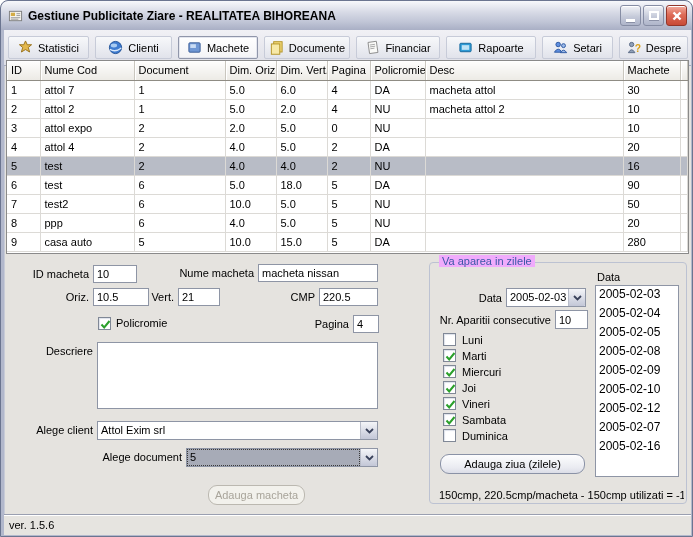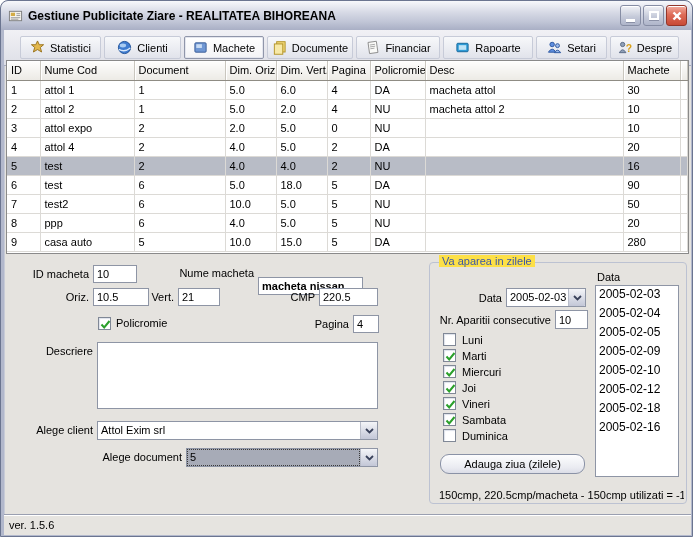--- a/index.html
+++ b/index.html
@@ -46,21 +46,21 @@
   .client {
     position:absolute; left:3px; top:29px; width:687px; height:505px;
     background:#E5E3DF;
     box-shadow:inset 1px 1px 0 #C8CCD8;
   }
   
   .tabbar {
     position:absolute; left:0; top:0; width:687px; height:36px;
     background:linear-gradient(#F1F1F5,#DEDFE7);
     border-bottom:1px solid #A6ABBE;
-    display:flex; align-items:center; padding-left:16px;
+    display:flex; align-items:center; padding-left:4px;justify-content:space-between;
   }
   .tab {
     height:23px; margin-right:3px; flex:none;
     display:flex; align-items:center; justify-content:center; gap:5px;
     border:1px solid #C7CBD8; border-radius:2px;
     background:linear-gradient(#F7F8FA,#E1E3EB);
   }
   .tab:nth-child(1){width:81px}.tab:nth-child(2){width:77px}
   .tab:nth-child(3){width:80px}.tab:nth-child(4){width:86px}
   .tab:nth-child(5){width:84px}.tab:nth-child(6){width:90px}
@@ -122,21 +122,21 @@
     font:11px "Liberation Sans", sans-serif;
     display:flex; align-items:center; justify-content:center;
   }
   .btn.disabled { border-color:#BBB8B0; background:#F2F1EC; color:#A8A49A; }
   
   .groupbox {
     position:absolute; left:425px; top:232px; width:258px; height:242px;
     border:1px solid #BCC2D2; border-radius:4px;
   }
   .gb-title {
-    position:absolute; left:9px; top:-8px; background:#fde047;
+    position:absolute; left:9px; top:-8px; background:#f0abfc;
     padding:0 3px; color:#3A57A7;
   }
   .listbox {
     position:absolute; left:165px; top:22px; width:84px; height:192px;
     border:1px solid #8E95A5; background:#fff; overflow:hidden; font-size:12px;
   }
   .date-item { height:19px; padding:1px 2px 0 3px; white-space:nowrap; }
   .days { position:absolute; left:13px; top:70px; display:flex;
     flex-direction:column; gap:3px; }
   .dayrow { height:13px; display:flex; align-items:center; gap:6px; }
@@ -292,21 +292,21 @@
               <th>Pagina</th>
               <th>Policromie</th>
               <th>Desc</th>
               <th>Machete</th>
               <th></th>
             </tr>
           </thead>
         <tbody id="tbody">
             <tr>
               <td>1</td>
-              <td>attol 1</td>
+              <td>attol 7</td>
               <td>1</td>
               <td>5.0</td>
               <td>6.0</td>
               <td>4</td>
               <td>DA</td>
               <td>macheta attol</td>
               <td>30</td>
               <td></td>
             </tr>
             <tr>
@@ -406,21 +406,21 @@
               <td></td>
             </tr>
           </tbody>
       </table>
     </div>
 
     <div class="flabel" style="left:15px;top:238px;width:70px">ID macheta</div>
     <input class="tin" style="left: 89px; top: 235px; width: 44px; height: 18px;" value="10">
 
     <div class="flabel" style="left:168px;top:237px;width:82px">Nume macheta</div>
-    <input class="tin" style="left: 254px; top: 247px; width: 105px; height: 18px; font-weight: bold;" value="macheta nissan">
+    <input class="tin" style="left: 254px; top: 234px; width: 120px; height: 18px;" value="macheta nissan">
 
     <div class="flabel" style="left:45px;top:261px;width:40px">Oriz.</div>
     <input class="tin" style="left: 89px; top: 258px; width: 56px; height: 18px;" value="10.5">
 
     <div class="flabel" style="left:130px;top:261px;width:40px">Vert.</div>
     <input class="tin" style="left: 174px; top: 258px; width: 42px; height: 18px;" value="21">
 
     <div class="flabel" style="left:270px;top:261px;width:41px">CMP</div>
     <input class="tin" style="left: 315px; top: 258px; width: 59px; height: 18px;" value="220.5">
 
@@ -450,43 +450,45 @@
     <div class="flabel" style="left:98px;top:421px;width:80px">Alege document</div>
     <div class="combo" style="left:182px;top:418px;width:192px">
       <span class="combo-value hl">5</span>
       <span class="combo-btn">
         <svg width="11" height="8" viewBox="0 0 11 8">
             <polyline points="2,2 5.5,5.5 9,2" fill="none" stroke="#39415A" stroke-width="1.8"></polyline>
           </svg>
       </span>
     </div>
 
+    <div class="btn disabled" style="left:204px;top:455px;width:97px;height:20px">Adauga macheta</div>
 
     <div class="groupbox">
       <span class="gb-title">Va aparea in zilele</span>
 
       <div class="flabel" style="left:20px;top:29px;width:52px">Data</div>
       <div class="combo" style="left:76px;top:25px;width:80px">
         <span class="combo-value">2005-02-03</span>
         <span class="combo-btn">
           <svg width="11" height="8" viewBox="0 0 11 8">
               <polyline points="2,2 5.5,5.5 9,2" fill="none" stroke="#39415A" stroke-width="1.8"></polyline>
             </svg>
         </span>
       </div>
 
       <div class="flabel" style="left:167px;top:8px;width:40px;text-align:left">Data</div>
       <div class="listbox" id="dates-listbox">
           <div class="date-item">2005-02-03</div>
           <div class="date-item">2005-02-04</div>
           <div class="date-item">2005-02-05</div>
+          <div class="date-item">2005-02-08</div>
           <div class="date-item">2005-02-09</div>
           <div class="date-item">2005-02-10</div>
           <div class="date-item">2005-02-12</div>
-          <div class="date-item">2005-02-18</div>
+          <div class="date-item">2005-02-07</div>
           <div class="date-item">2005-02-16</div>
         </div>
 
       <div class="flabel" style="left:8px;top:51px;width:113px">Nr. Aparitii consecutive</div>
       <input class="tin" style="left: 125px; top: 47px; width: 33px; height: 19px;" value="10">
 
       <div class="days" id="days-box">
           <div class="dayrow">
             <span class="cb"></span>
             <span class="day-label">Luni</span>

